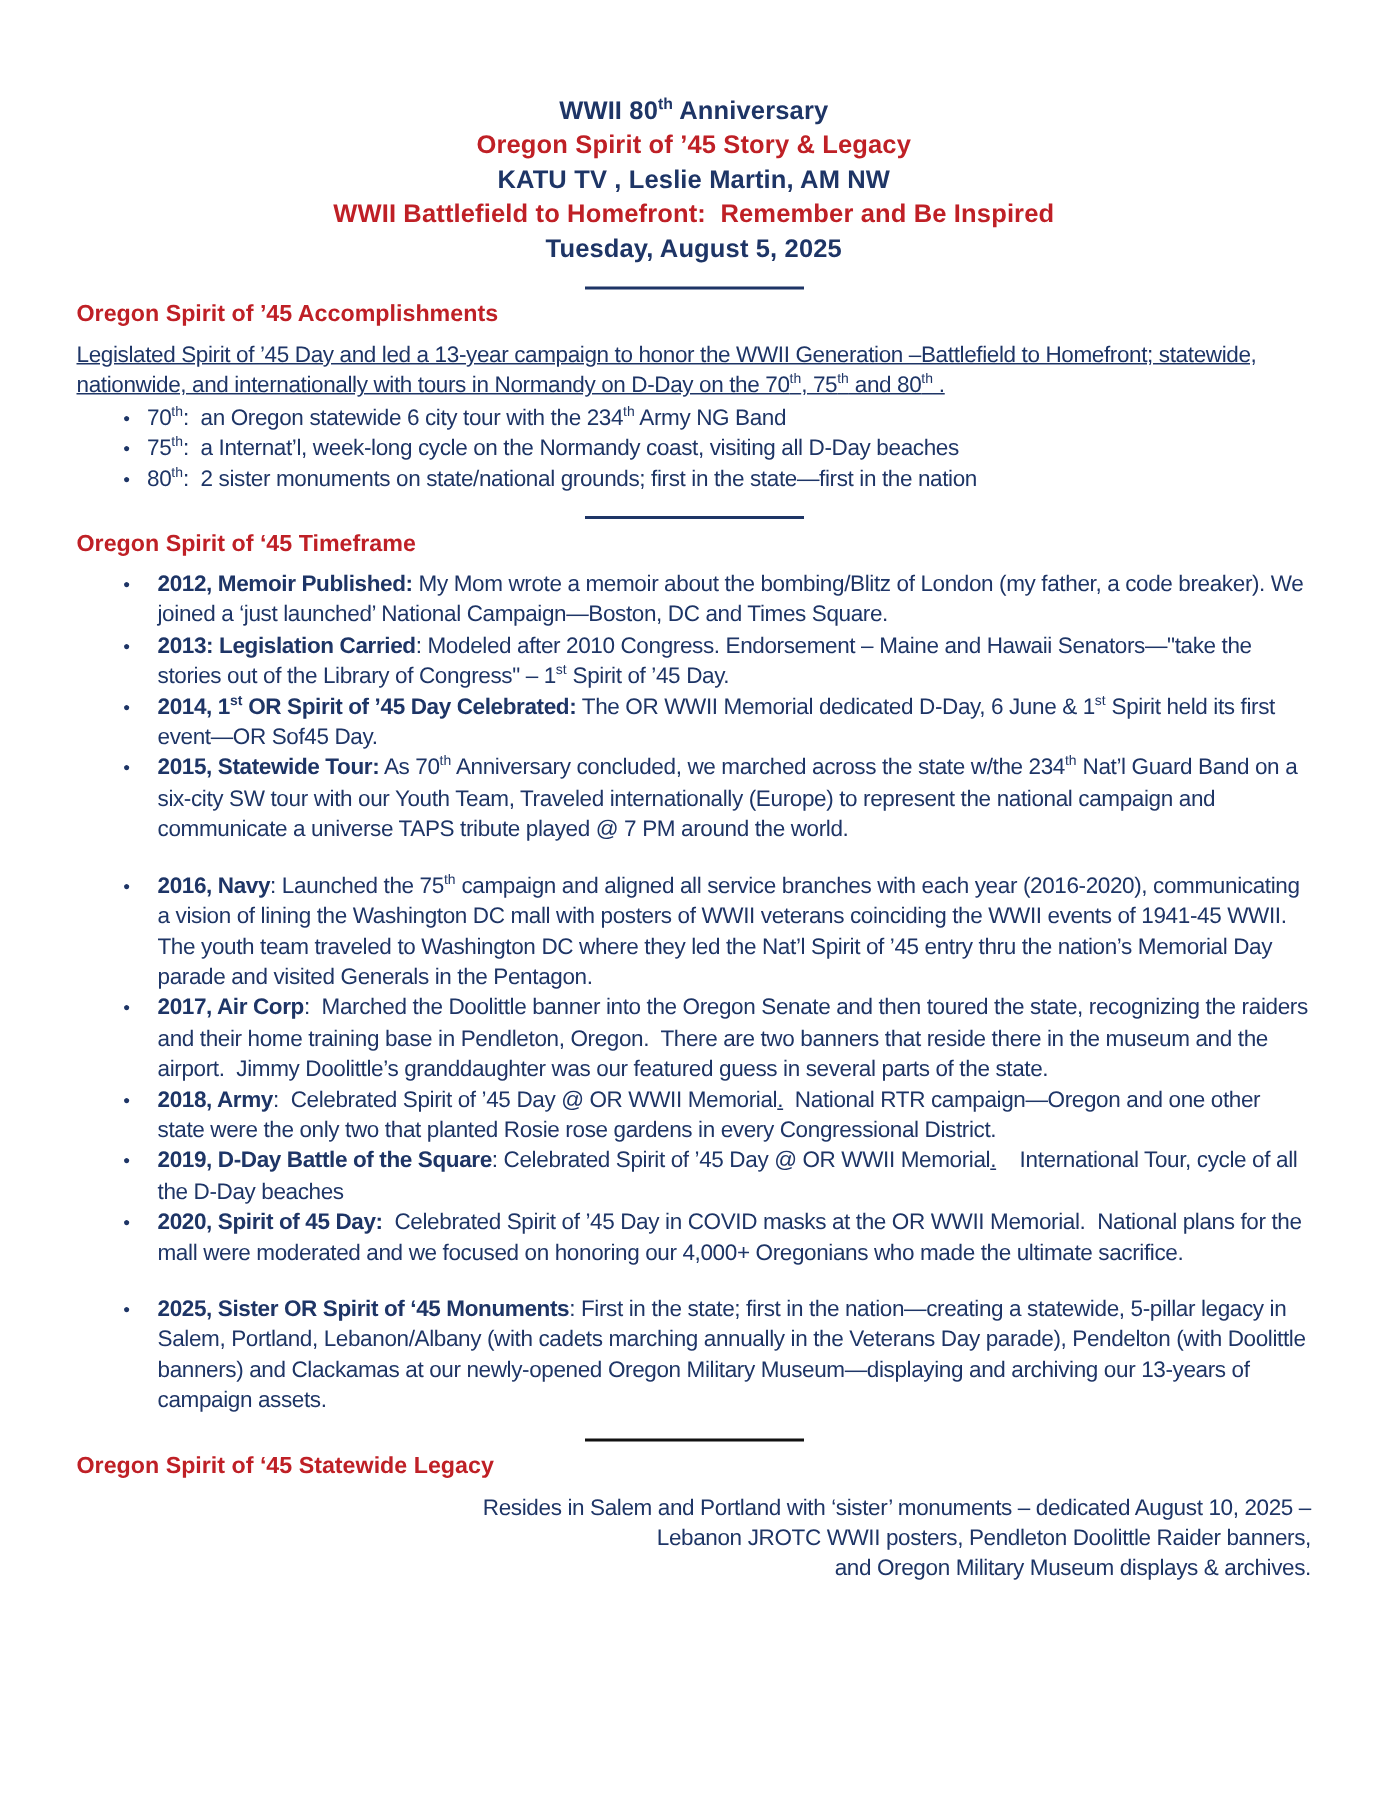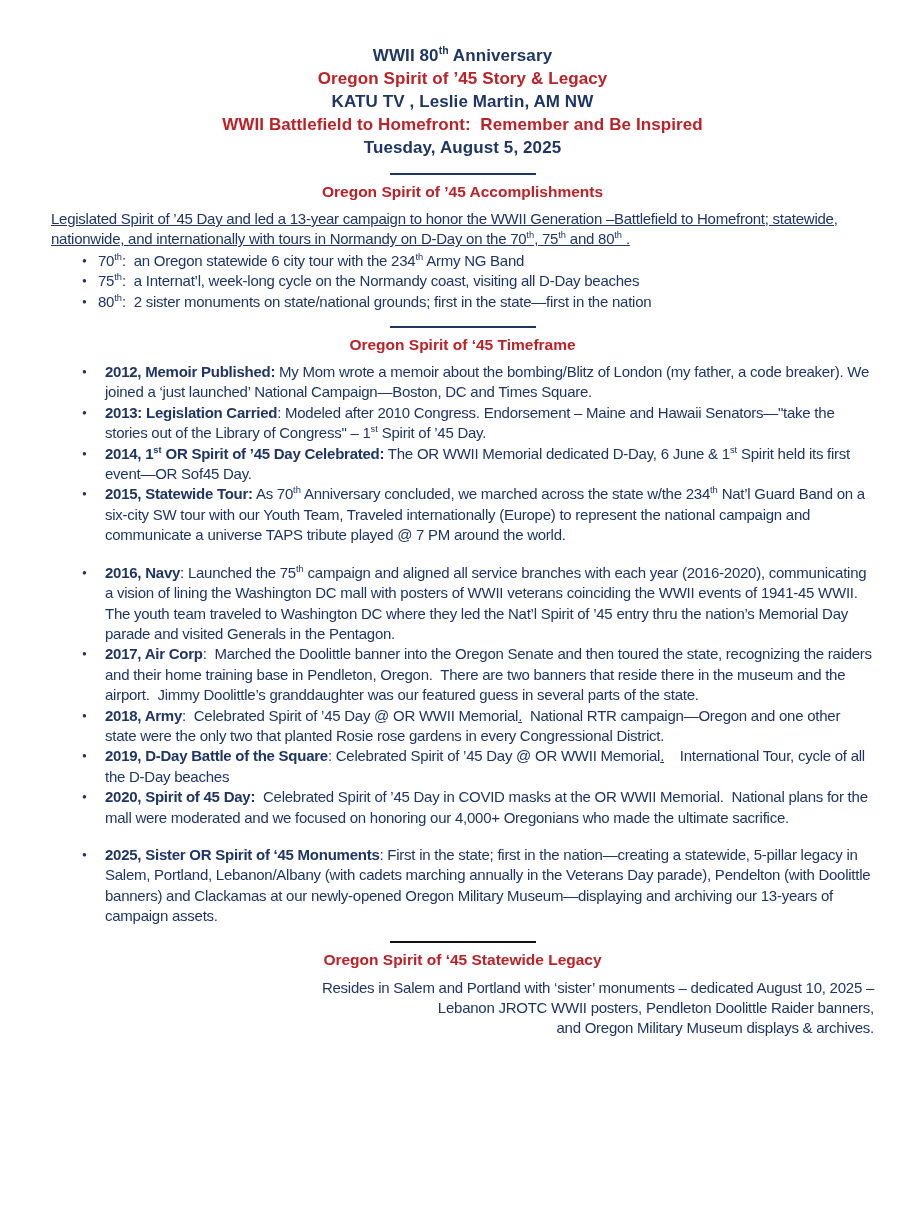--- a/index.html
+++ b/index.html
@@ -5,40 +5,40 @@
   * { box-sizing: border-box; }
   html, body { margin: 0; padding: 0; }
   body {
     width: 922px; height: 1206px;
     background: #ffffff;
     overflow: hidden;
     font-family: "Liberation Sans", sans-serif;
   }
   .page {
     width: 922px; height: 1206px;
-    padding: 44px 48px 20px 51px;
+    padding: 62px 48px 20px 51px;
   }
   
   .title-block { text-align: center; }
   .hline {
     font-size: 17px; font-weight: bold; line-height: 23px;
     letter-spacing: 0.1px;
   }
   .hline.navy { color: var(--navy); }
   .hline.red  { color: var(--red); }
   
   .divider {
     width: 146px; height: 0;
     border-top: 2px solid var(--navy);
     margin: 14px auto 7px auto;
   }
   .divider.dark { border-top-color: #111111; }
   
   .section-heading {
-    text-align: center; color: var(--red);
+    color: var(--red);
     font-size: 15.5px; font-weight: bold; line-height: 20px;
     margin: 0 0 7px 0;
   }
   
   .body-text {
     color: var(--navy);
     font-size: 15px; line-height: 20.4px;
     letter-spacing: -0.25px;
   }
   .intro { margin: 0 0 1px 0; text-decoration: underline; }

